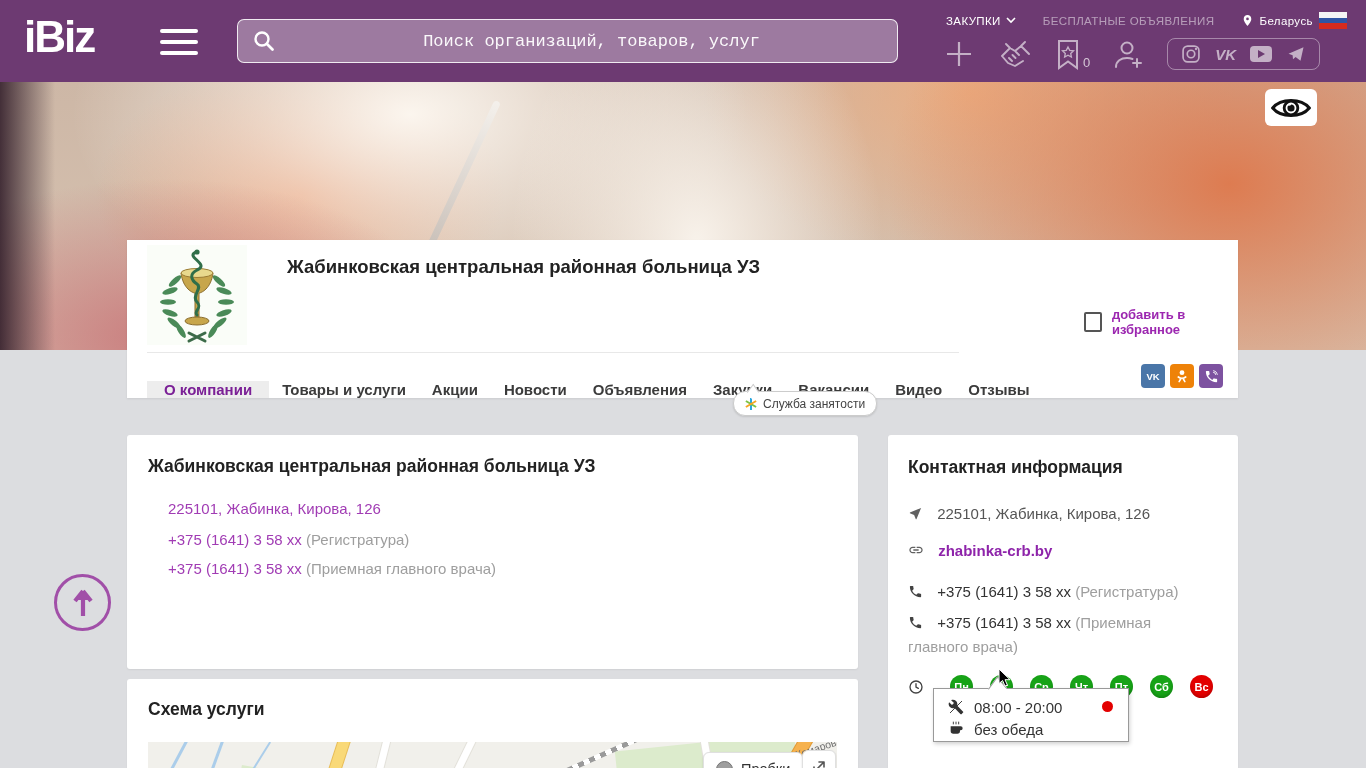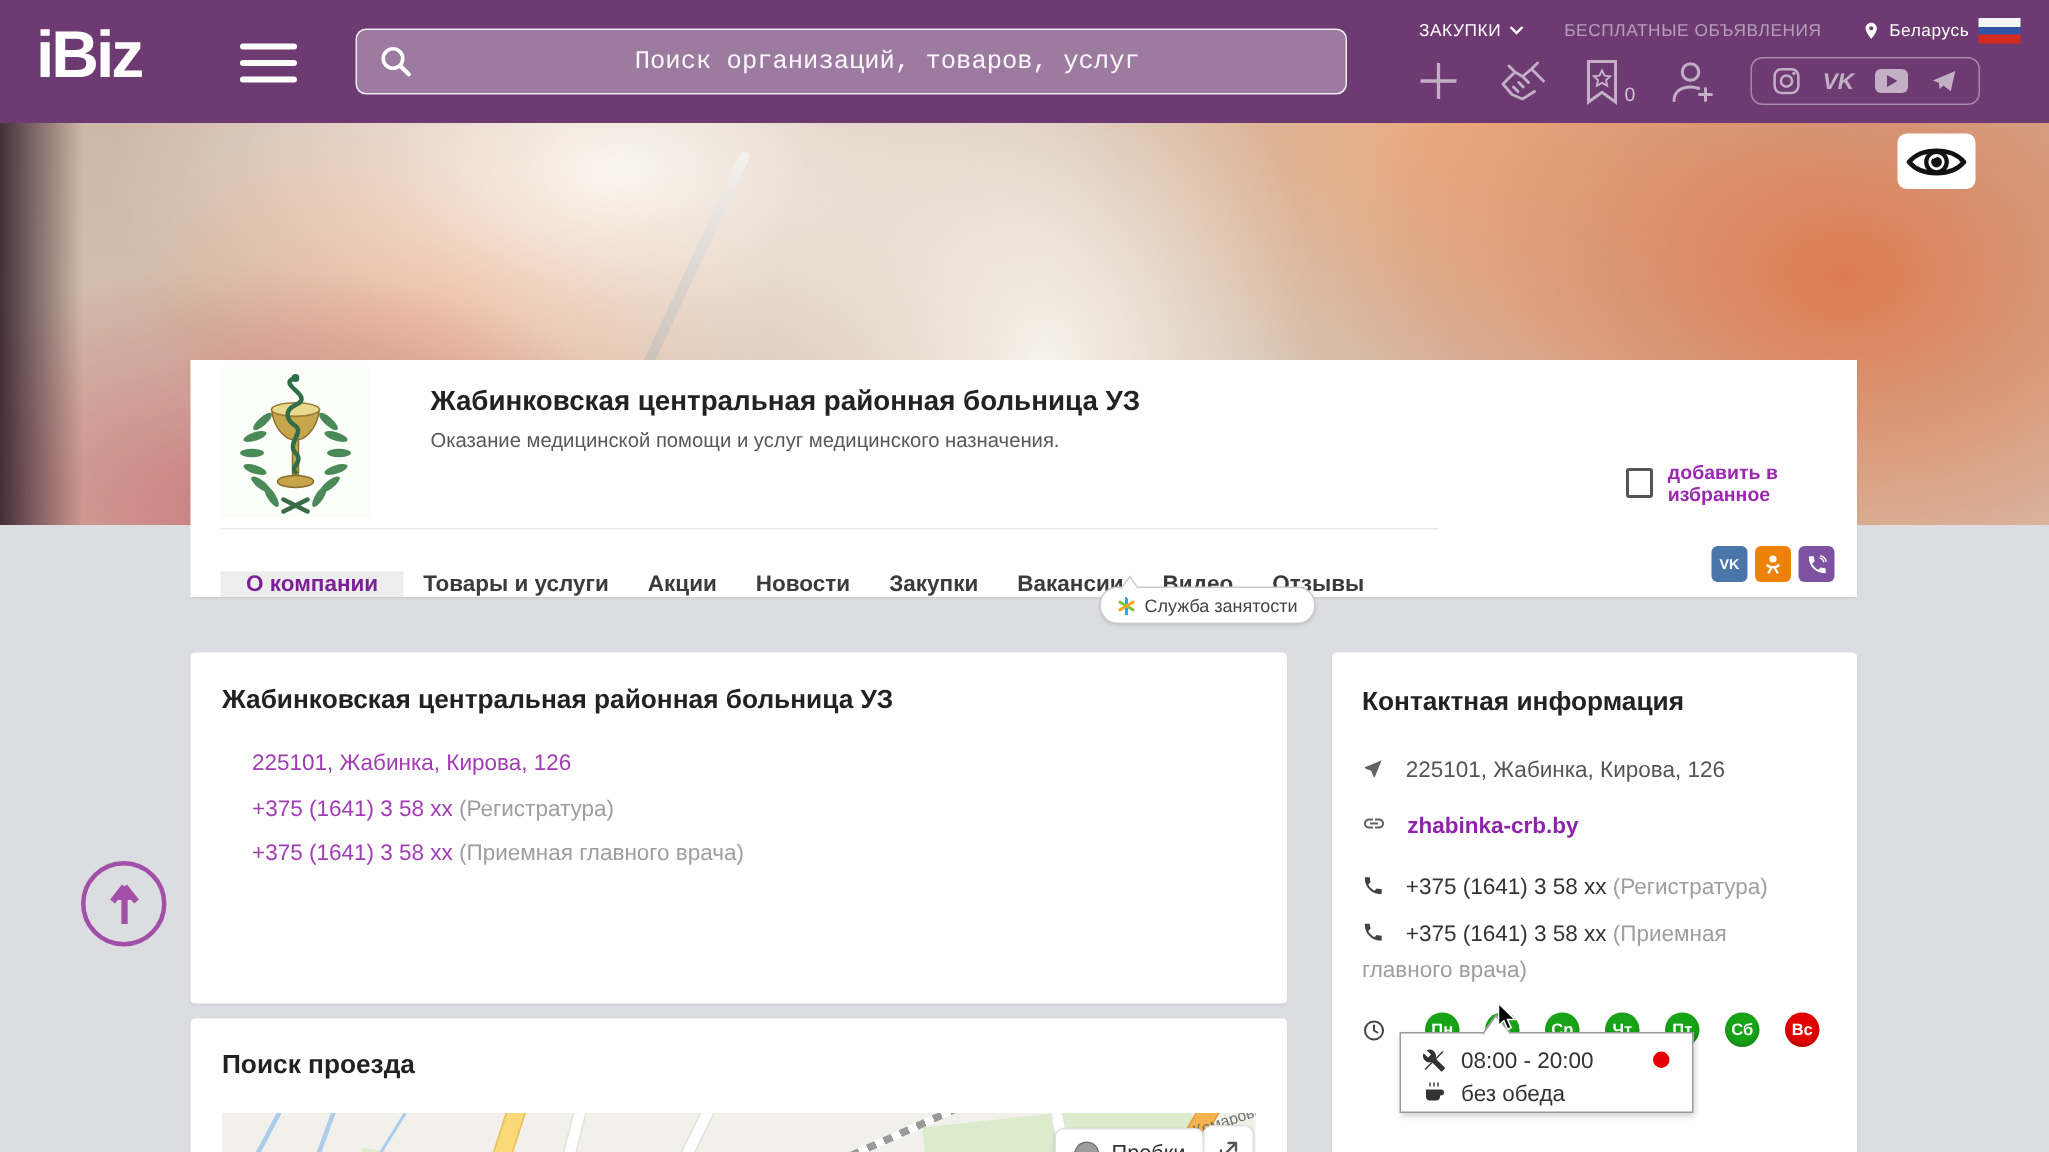--- a/index.html
+++ b/index.html
@@ -239,32 +239,32 @@
         </g>
         <path d="M42 88L58 96M58 88L42 96" stroke="#3c6b49" stroke-width="3" stroke-linecap="round"></path>
         <path d="M34 28C36 44 46 48 48 48L48 72L52 72L52 48C54 48 64 44 66 28Z" fill="#c7a64b" stroke="#8a6d2f" stroke-width="1"></path>
         <ellipse cx="50" cy="28" rx="16" ry="4.5" fill="#e8d98d" stroke="#9a7b33"></ellipse>
         <ellipse cx="50" cy="76" rx="12" ry="4" fill="#c7a64b" stroke="#8a6d2f"></ellipse>
         <path d="M50 7C36 11 64 19 50 25 42 29 44 35 50 39 56 43 44 51 50 57 56 63 46 66 50 70" fill="none" stroke="#2f6e49" stroke-width="3" stroke-linecap="round"></path>
         <circle cx="50" cy="7" r="2.6" fill="#2f6e49"></circle>
       </svg>
     </div>
     <h1 class="cname">Жабинковская центральная районная больница УЗ</h1>
-    <p class="cdesc">Оказание медицинской помощи и услуг медицинского назначения.</p>
 
     <label class="fav">
       <span class="cb"></span>
       <span class="ft">добавить в избранное</span>
     </label>
 
     <nav class="tabs">
       <a class="tab active">О компании</a>
       <a class="tab">Товары и услуги</a>
       <a class="tab">Акции</a>
       <a class="tab">Новости</a>
+      <a class="tab">Объявления</a>
       <a class="tab">Закупки</a>
       <a class="tab">Вакансии</a>
       <a class="tab">Видео</a>
       <a class="tab">Отзывы</a>
     </nav>
 
     <div class="tab-socials">
       <span class="ssq vk">VK</span>
       <span class="ssq ok">
         <svg width="16" height="16" viewBox="0 0 24 24">
@@ -307,21 +307,21 @@
         <span class="note">(Регистратура)</span>
       </p>
       <p class="a-phone">
         <a class="a-link">+375 (1641) 3 58 xx</a>
         <span class="note">(Приемная главного врача)</span>
       </p>
     </div>
   </section>
 
   <section class="map-card">
-    <h2>Поиск проезда</h2>
+    <h2>Схема услуги</h2>
     <div class="map">
       <div class="m-green" style="left:470px;top:0;width:180px;height:70px;transform:rotate(-6deg);"></div>
       <div class="m-green" style="left:90px;top:28px;width:60px;height:40px;transform:rotate(10deg);"></div>
       <div class="m-river" style="left:18px;top:-10px;width:3px;height:90px;transform:rotate(28deg);"></div>
       <div class="m-river" style="left:60px;top:-10px;width:3px;height:90px;transform:rotate(20deg);"></div>
       <div class="m-river" style="left:100px;top:-6px;width:2px;height:80px;transform:rotate(32deg);"></div>
       <div class="m-yellow" style="left:178px;top:-12px;width:11px;height:100px;transform:rotate(18deg);"></div>
       <div class="m-road" style="left:225px;top:-10px;width:7px;height:100px;transform:rotate(14deg);"></div>
       <div class="m-road" style="left:300px;top:-14px;width:7px;height:110px;transform:rotate(26deg);"></div>
       <div class="m-rail" style="left:380px;top:10px;width:150px;height:5px;transform:rotate(-24deg);"></div>

